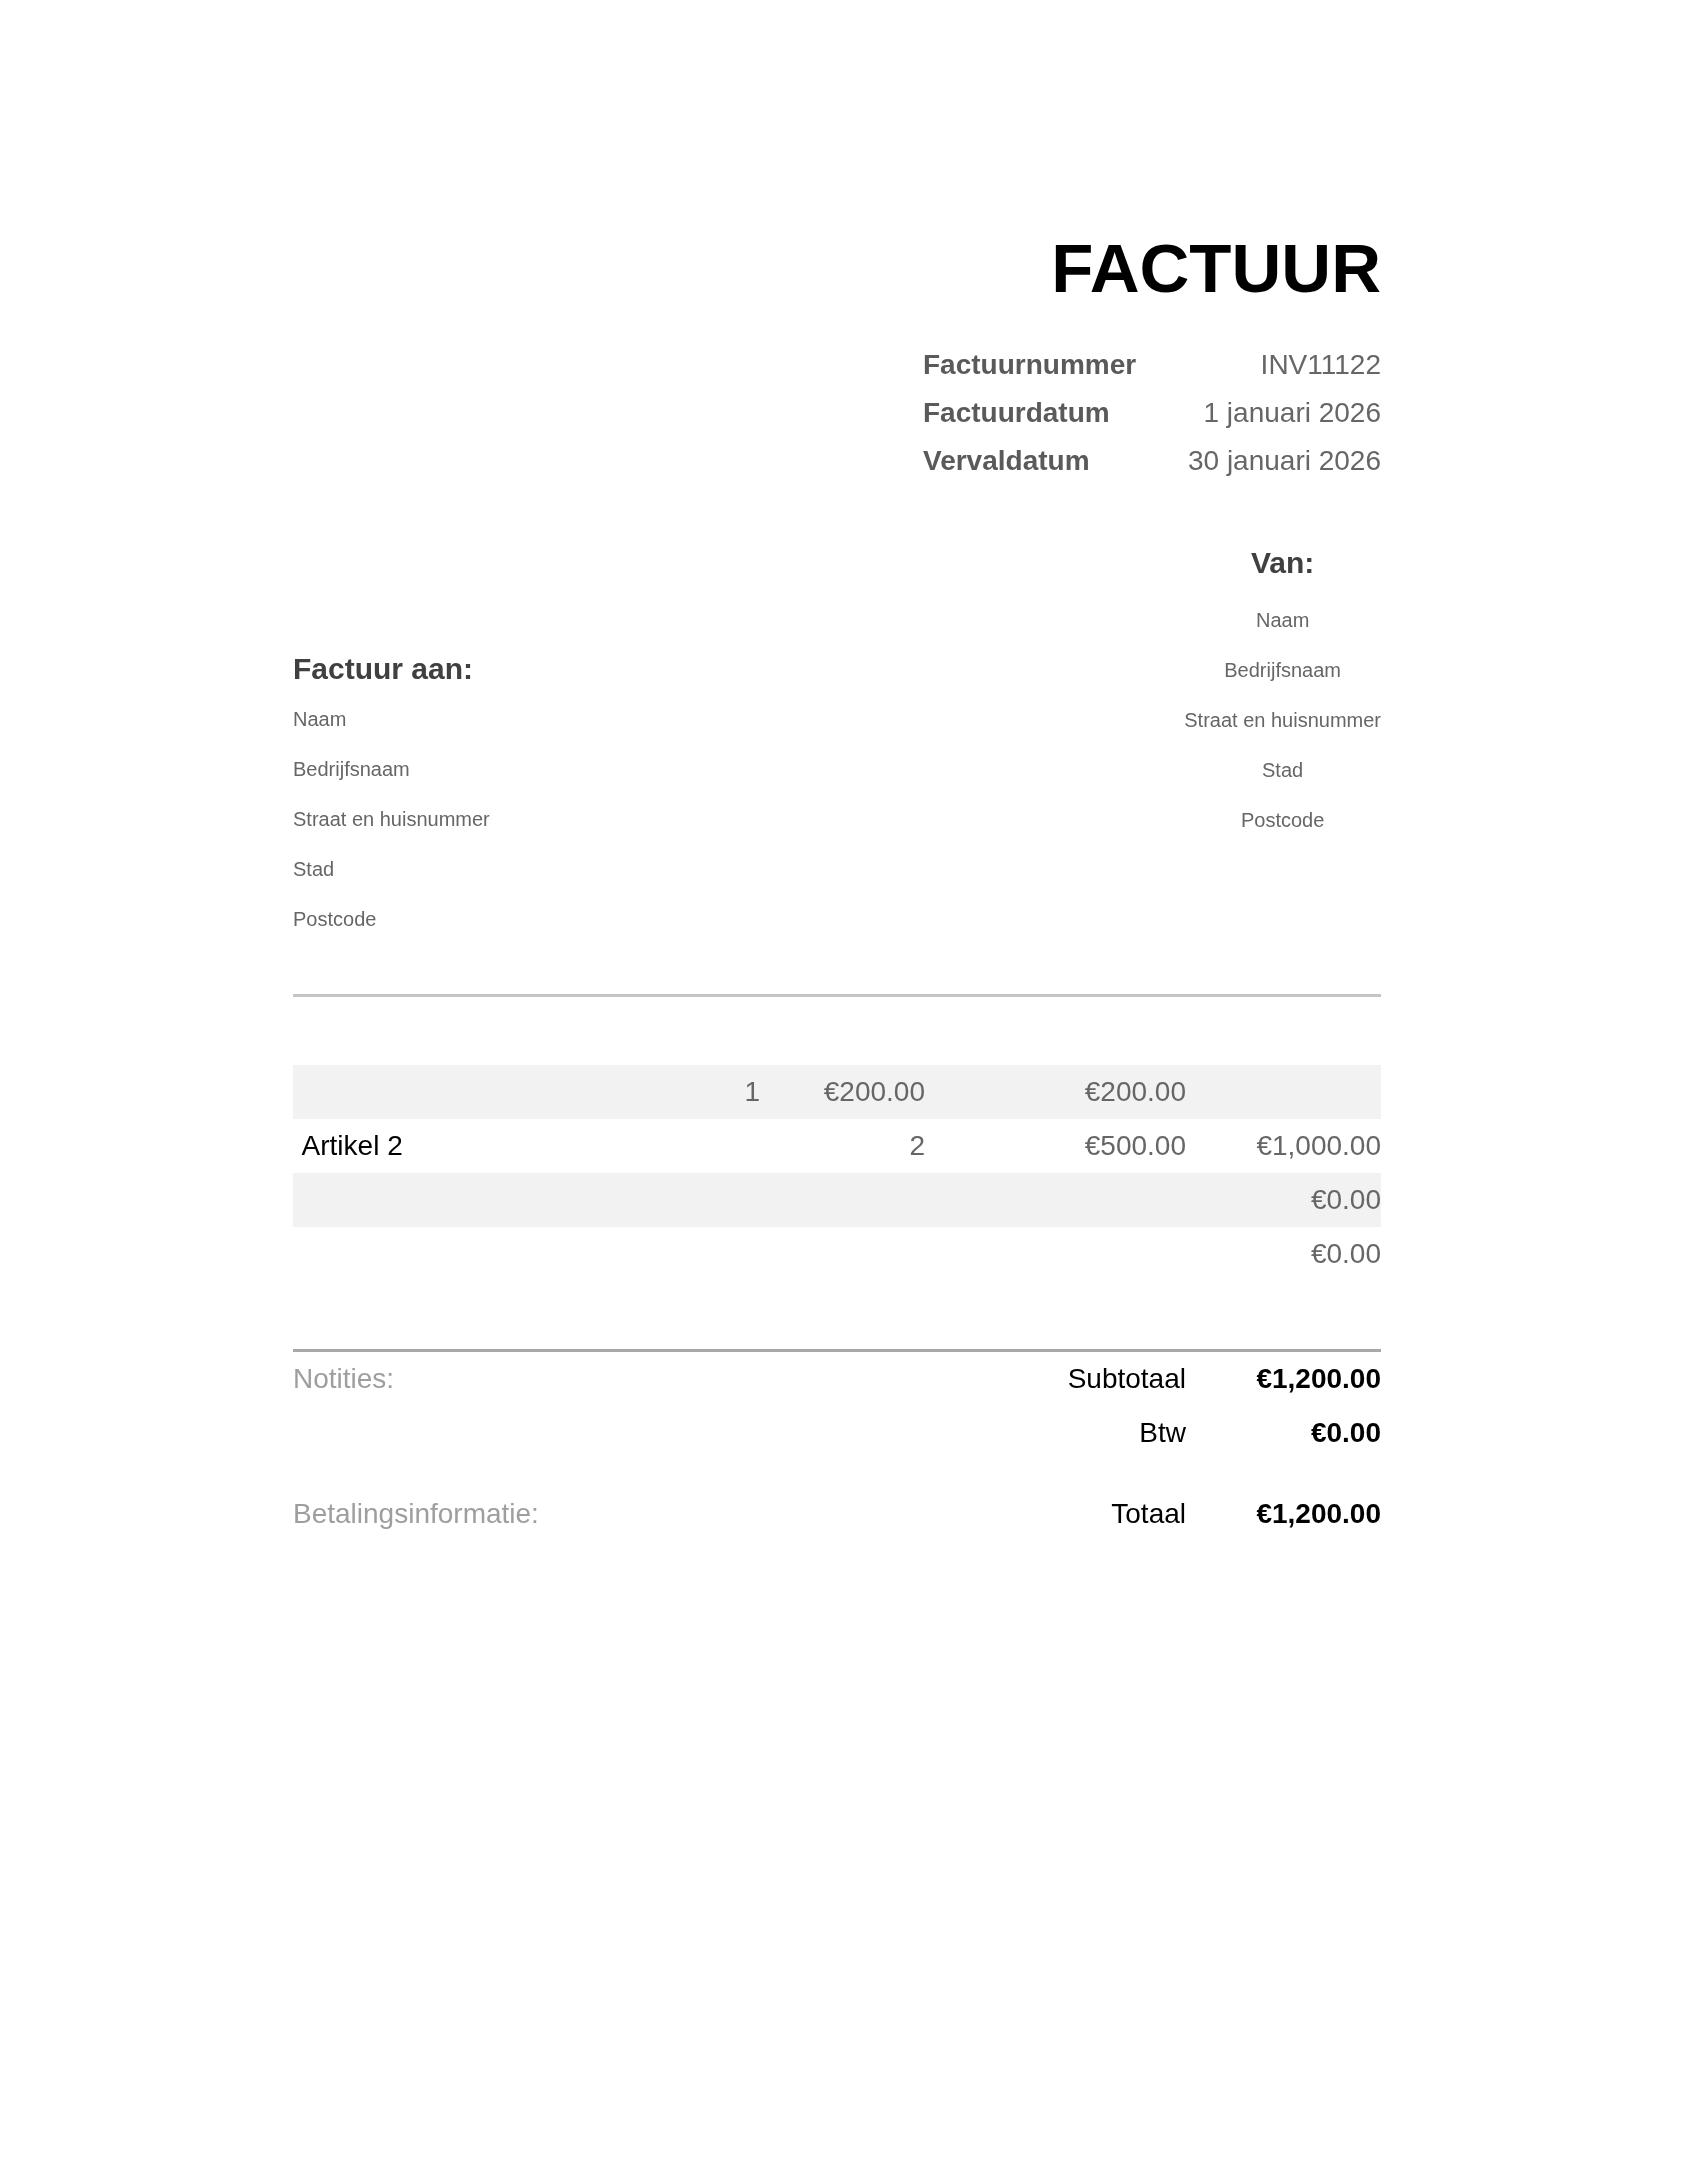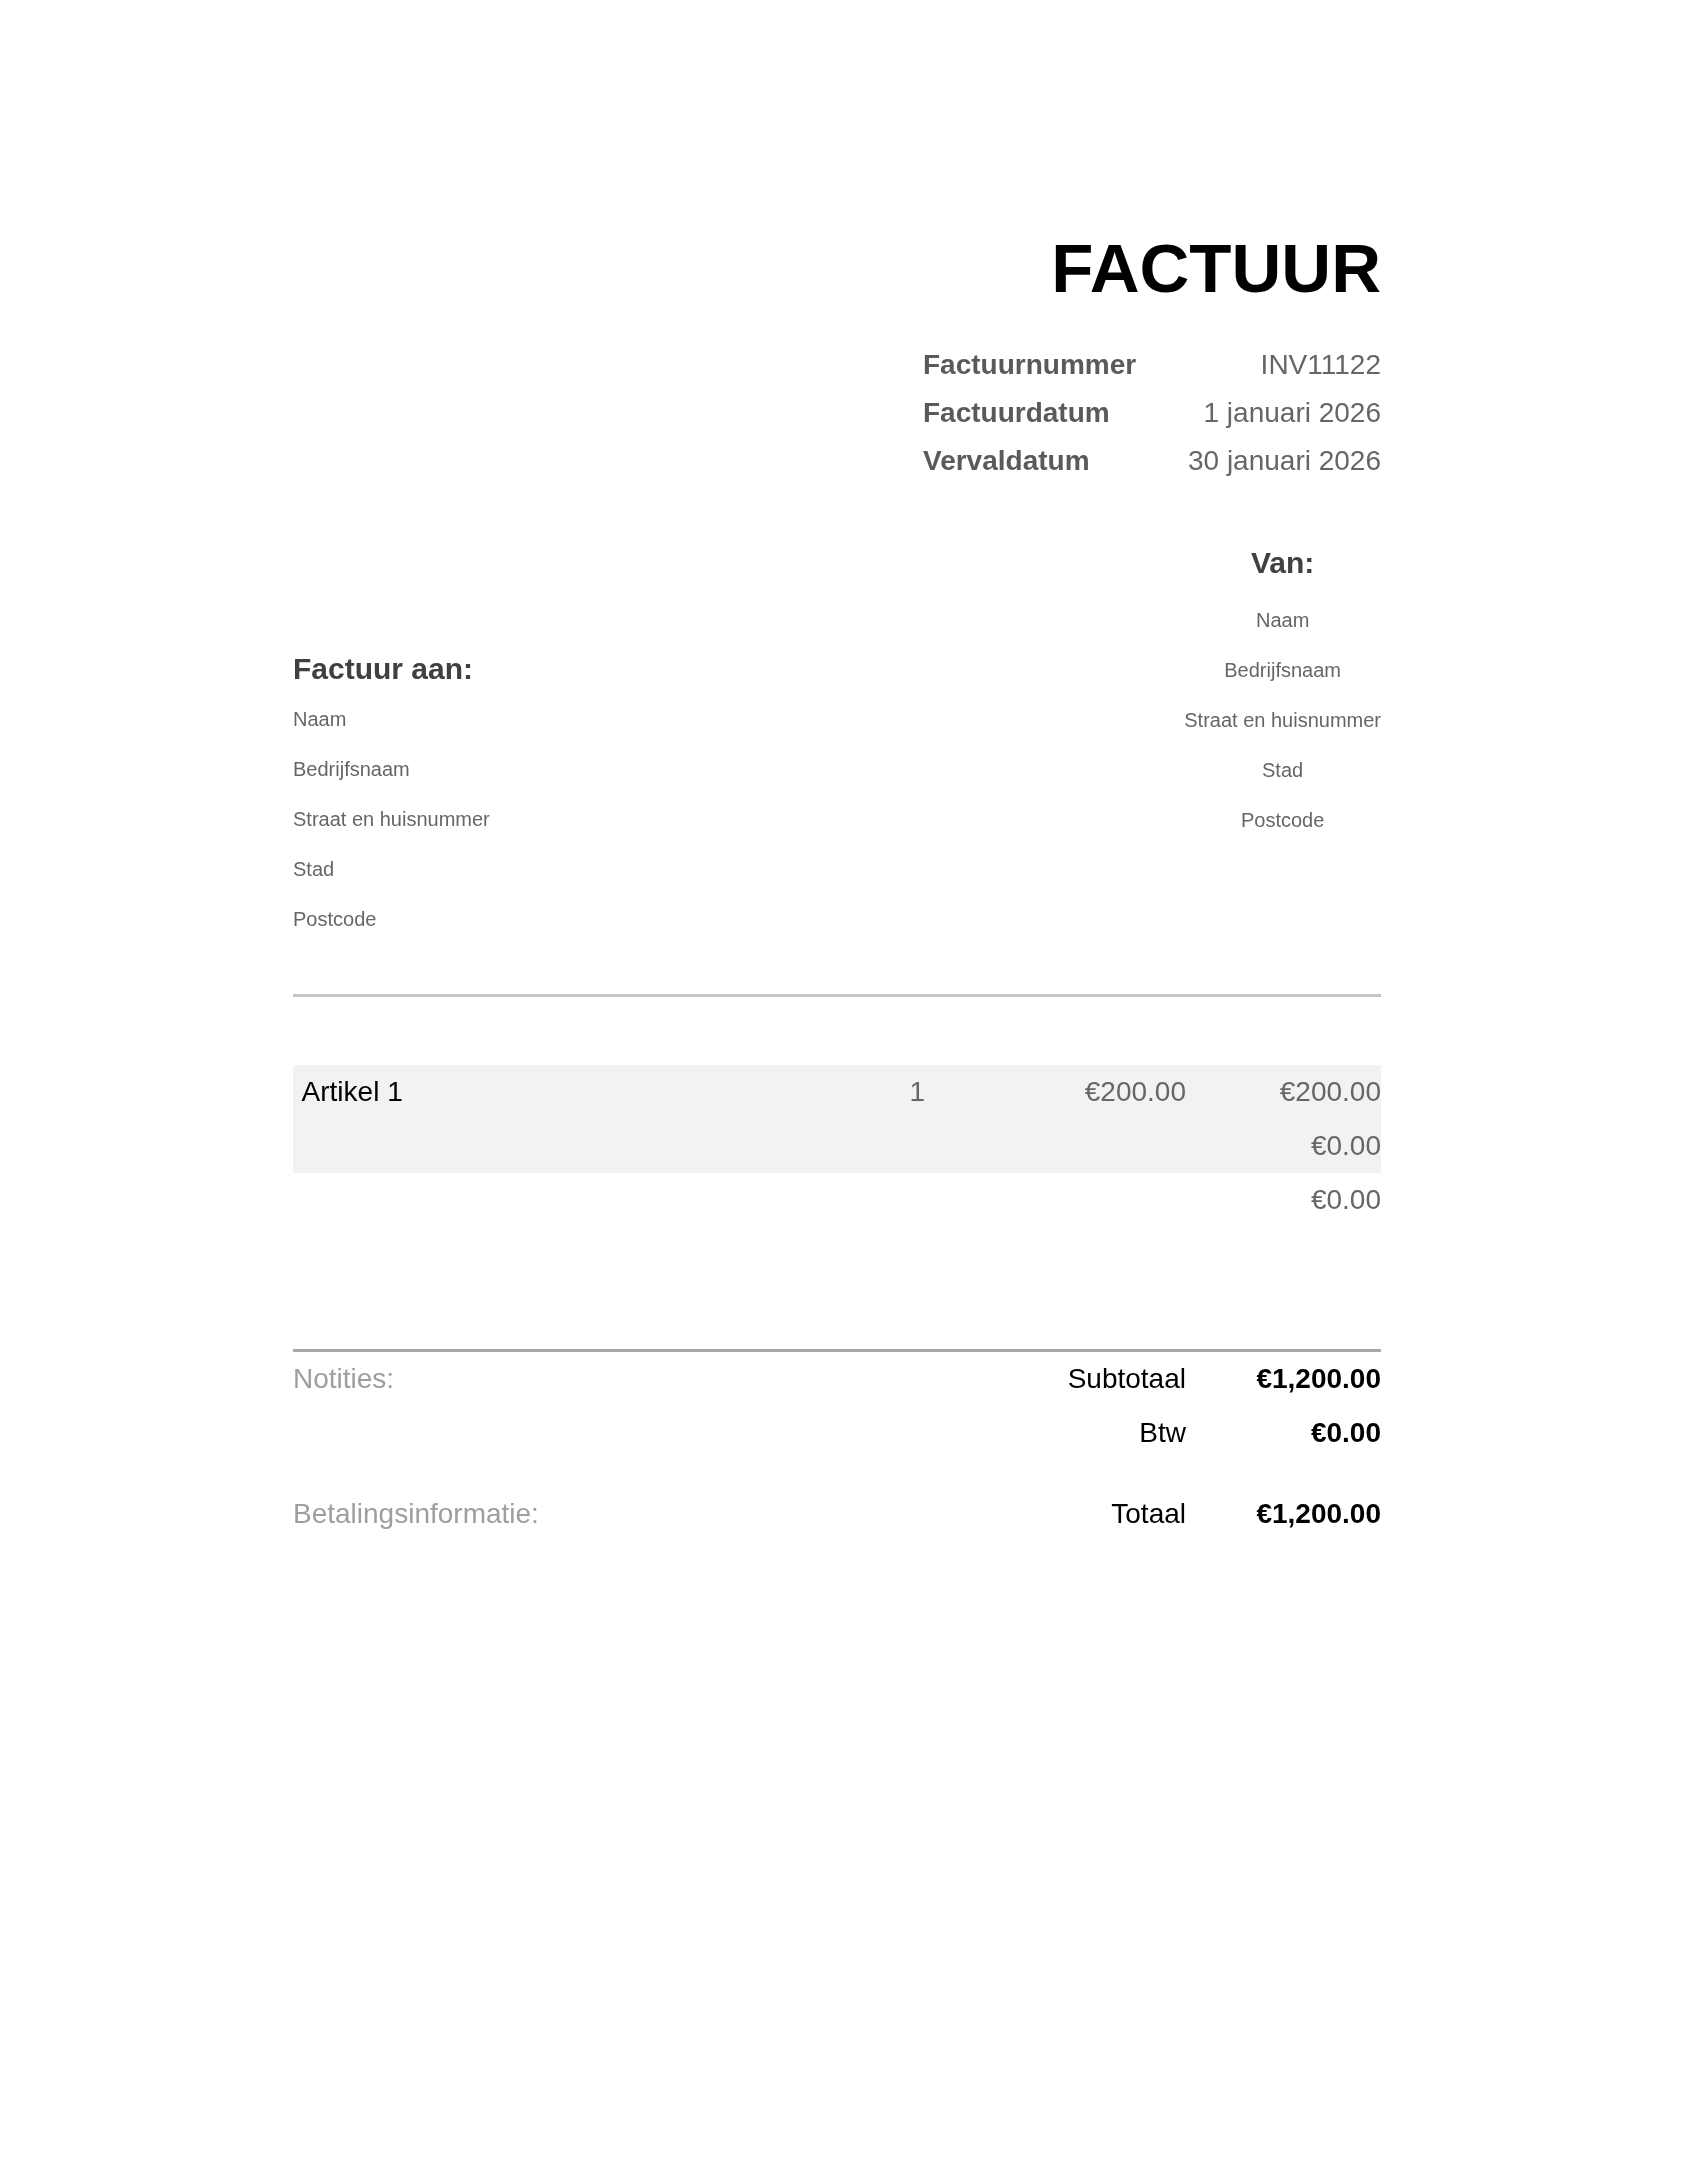--- a/index.html
+++ b/index.html
@@ -154,24 +154,29 @@
     <div class="addr-line">Bedrijfsnaam</div>
     <div class="addr-line">Straat en huisnummer</div>
     <div class="addr-line">Stad</div>
     <div class="addr-line">Postcode</div>
   </div>
 
   <div class="divider divider-1"></div>
 
   <div class="items">
     <div class="items-row stripe">
-      <div class="cell-desc item-name">Artikel 1</div>
       <div class="cell-num">1</div>
       <div class="cell-num">€200.00</div>
       <div class="cell-num">€200.00</div>
+    </div>
+    <div class="items-row">
+      <div class="cell-desc item-name">Artikel 2</div>
+      <div class="cell-num">2</div>
+      <div class="cell-num">€500.00</div>
+      <div class="cell-num">€1,000.00</div>
     </div>
     <div class="items-row stripe">
       <div class="cell-desc item-name"></div>
       <div class="cell-num"></div>
       <div class="cell-num"></div>
       <div class="cell-num">€0.00</div>
     </div>
     <div class="items-row">
       <div class="cell-desc item-name"></div>
       <div class="cell-num"></div>

